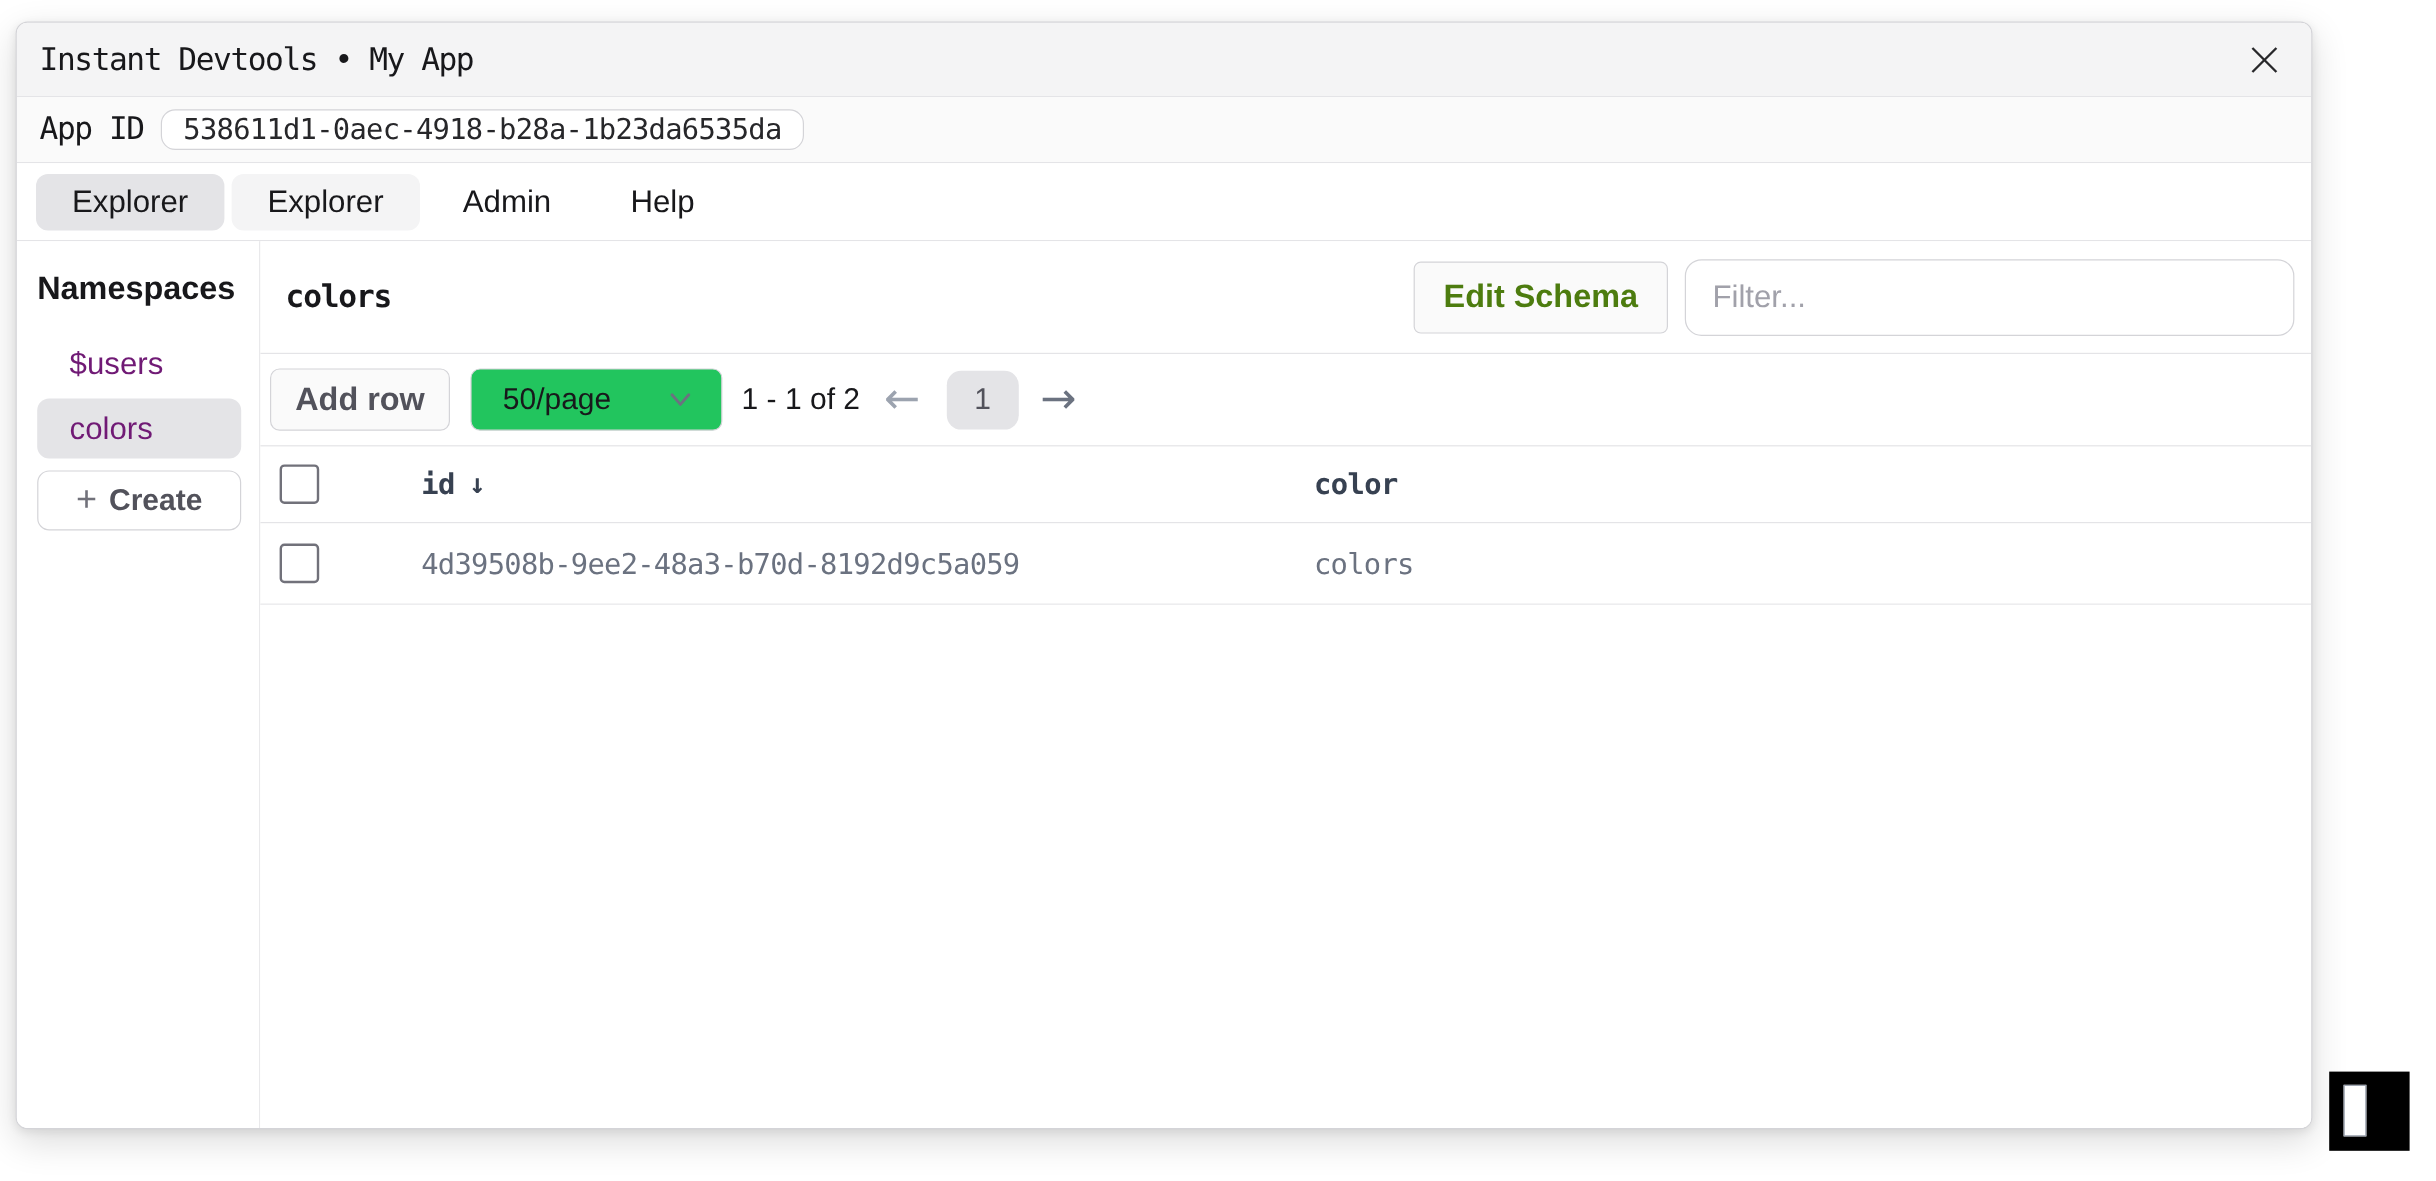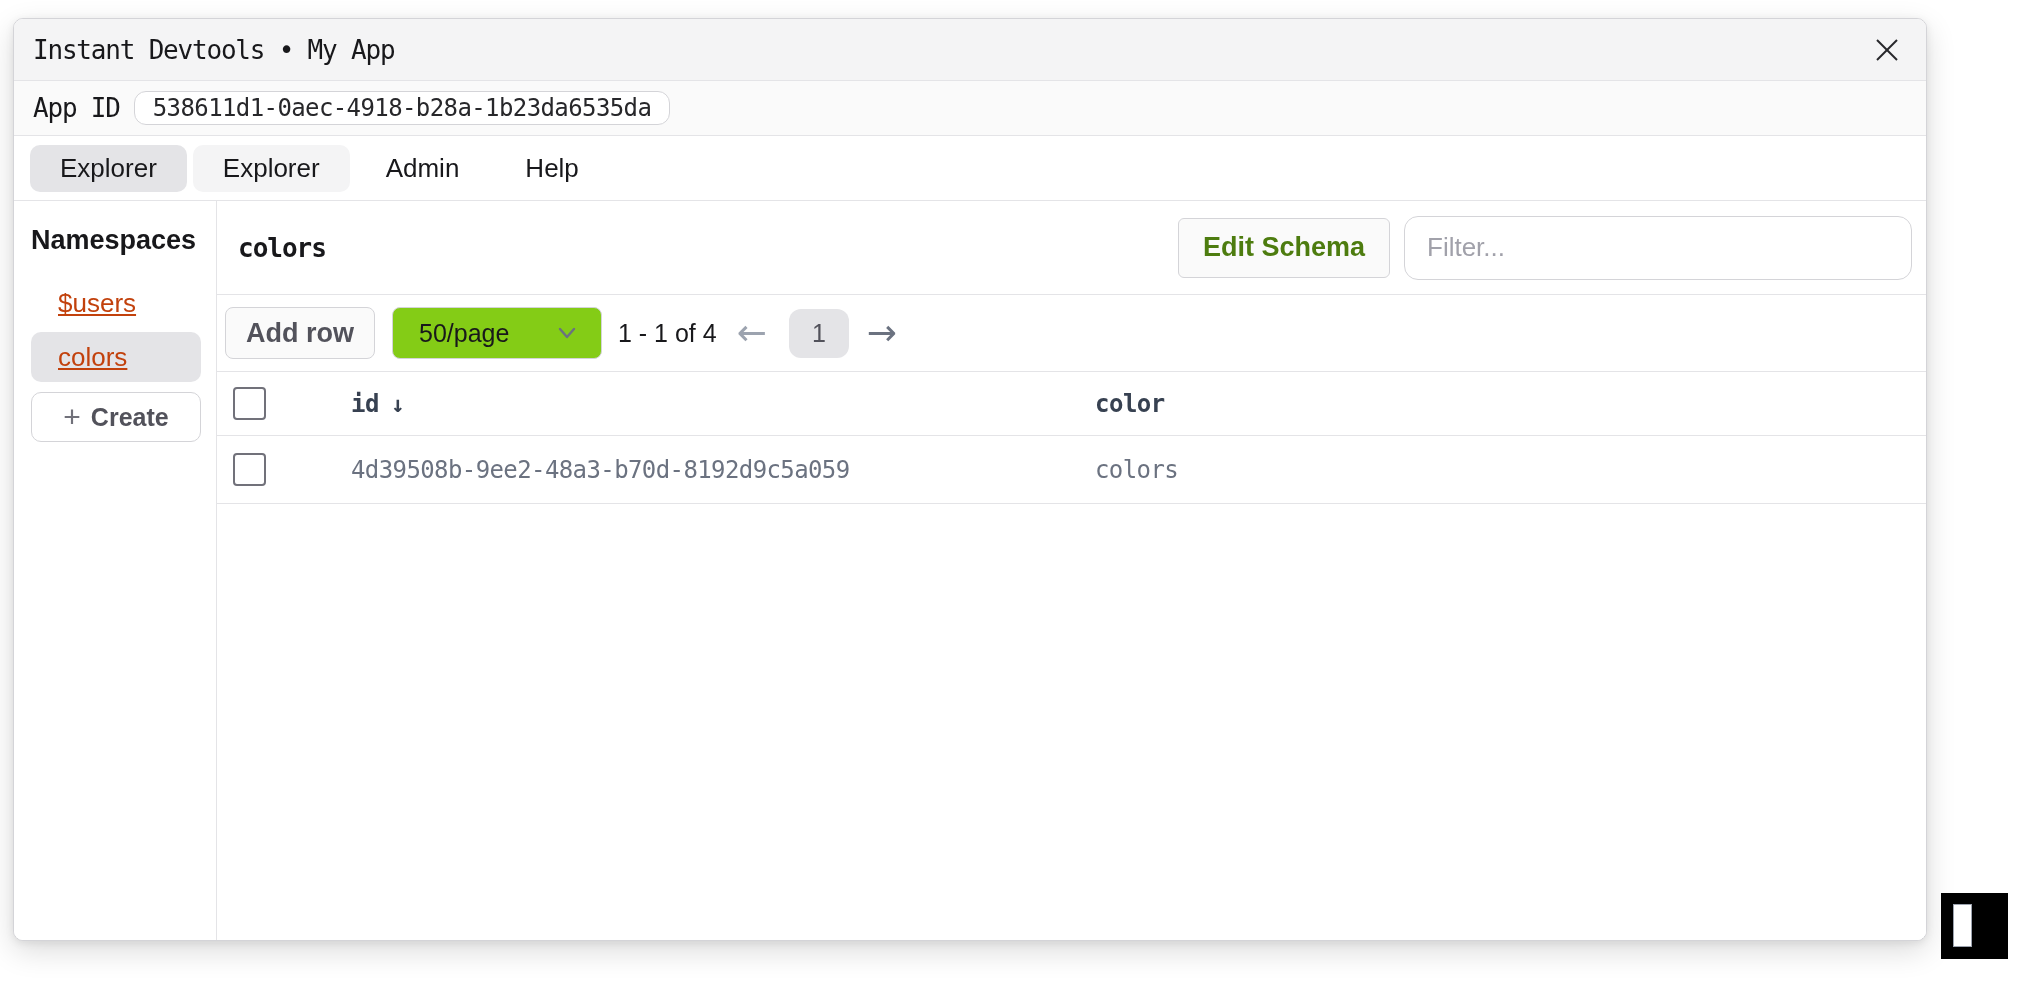--- a/index.html
+++ b/index.html
@@ -56,22 +56,22 @@
   .tab.subtle { background:#f4f4f5; }
 
   
   .content { flex:1; display:flex; min-height:0; }
 
   
   .sidebar { width:203px; flex:none; border-right:1px solid #e4e4e7;
              padding:24px 15px 0 17px; background:#fff; }
   .ns-heading { font-size:27px; font-weight:bold; color:#18181b; margin-bottom:22px; }
   .ns-item { height:50px; display:flex; align-items:center; padding-left:27px;
-             border-radius:10px; font-size:26px; color:#c2410c; cursor:pointer;
-             margin-bottom:4px;text-decoration:underline; }
+             border-radius:10px; font-size:26px; color:#701a75; cursor:pointer;
+             margin-bottom:4px; }
   .ns-item.selected { background:#e4e4e7; }
   .create-btn {
     margin-top:10px; width:170px; height:50px; background:#fff;
     border:1px solid #d4d4d8; border-radius:10px; cursor:pointer;
     display:flex; align-items:center; justify-content:center; gap:10px;
     font-family:"Liberation Sans", sans-serif;
   }
   .create-plus { font-size:30px; font-weight:normal; color:#71717a; line-height:1; }
   .create-label { font-size:25px; font-weight:bold; color:#52525b; }
 
@@ -104,21 +104,21 @@
     height:77px; flex:none; border-bottom:1px solid #e4e4e7;
     display:flex; align-items:center; padding-left:8px;
   }
   .add-row-btn {
     height:52px; padding:1px 20px; background:#fafafa; border:1px solid #d4d4d8;
     border-radius:8px; cursor:pointer; display:flex; align-items:center;
     font-family:"Liberation Sans", sans-serif; font-size:27px; font-weight:bold; color:#52525b;
     white-space:nowrap;
   }
   .pagesize-select {
-    margin-left:17px; width:210px; height:52px; background:#84cc16;
+    margin-left:17px; width:210px; height:52px; background:#22c55e;
     border:1px solid #d4d4d8; border-radius:8px; cursor:pointer;
     display:flex; align-items:center; justify-content:space-between;
     padding:0 22px 0 26px; font-size:25px; color:#18181b;gap:36px;
   }
   .range-text { margin-left:16px; font-size:25px; color:#18181b; white-space:nowrap; }
   .pager-arrow { background:none; border:none; cursor:pointer; font-size:36px;
                  line-height:1; padding:0; font-family:"DejaVu Sans", sans-serif; }
   .pager-arrow.prev { margin-left:20px; color:#9ca3af; }
   .pager-arrow.next { margin-left:18px; color:#6b7280; }
   .page-pill {
@@ -211,21 +211,21 @@
         <div class="toolbar">
           <button class="add-row-btn">Add row</button>
           <div class="pagesize-select">
             <span>50/page</span>
             <span>
               <svg width="24" height="16" viewBox="0 0 24 16">
                 <polyline points="5,4 12,12 19,4" fill="none" stroke="#6b7280" stroke-width="2.4" stroke-linecap="round" stroke-linejoin="round"></polyline>
               </svg>
             </span>
           </div>
-          <span class="range-text">1 - 1 of 4</span>
+          <span class="range-text">1 - 1 of 2</span>
           <button class="pager-arrow prev">←</button>
           <button class="page-pill">1</button>
           <button class="pager-arrow next">→</button>
         </div>
 
         <div class="grid-row table-header">
           <div>
             <div class="checkbox"></div>
           </div>
           <div class="col-head">

